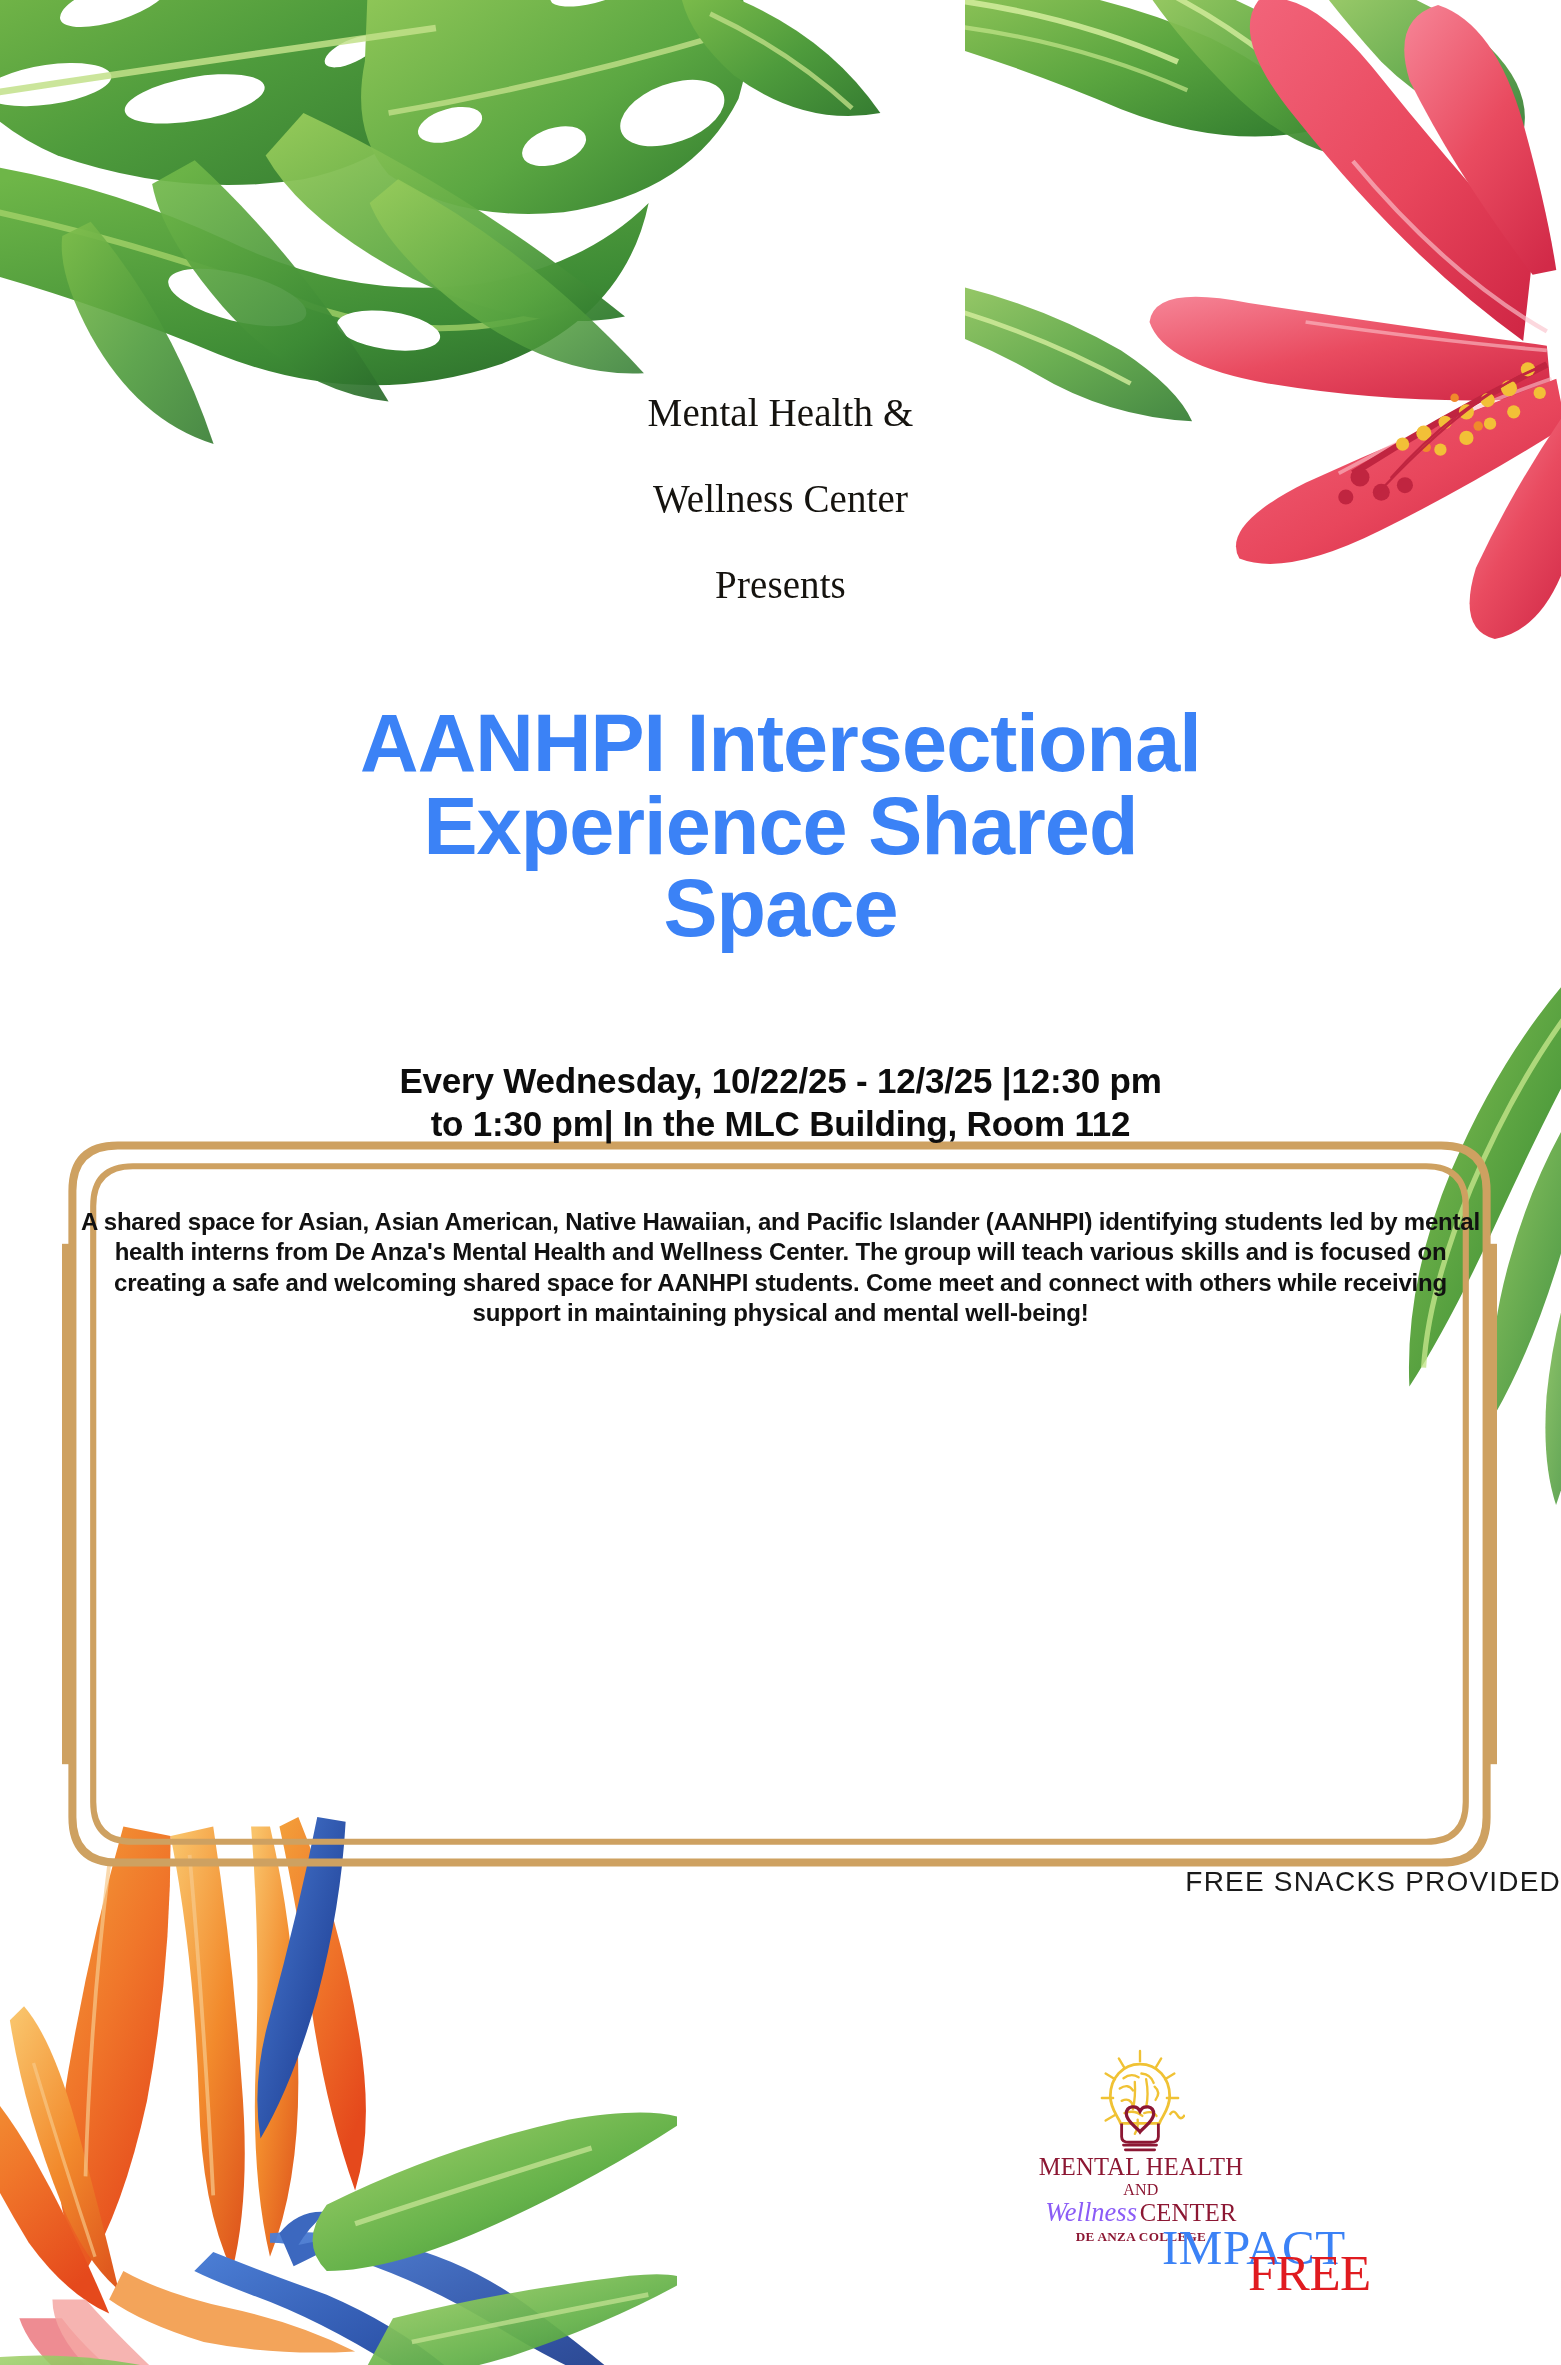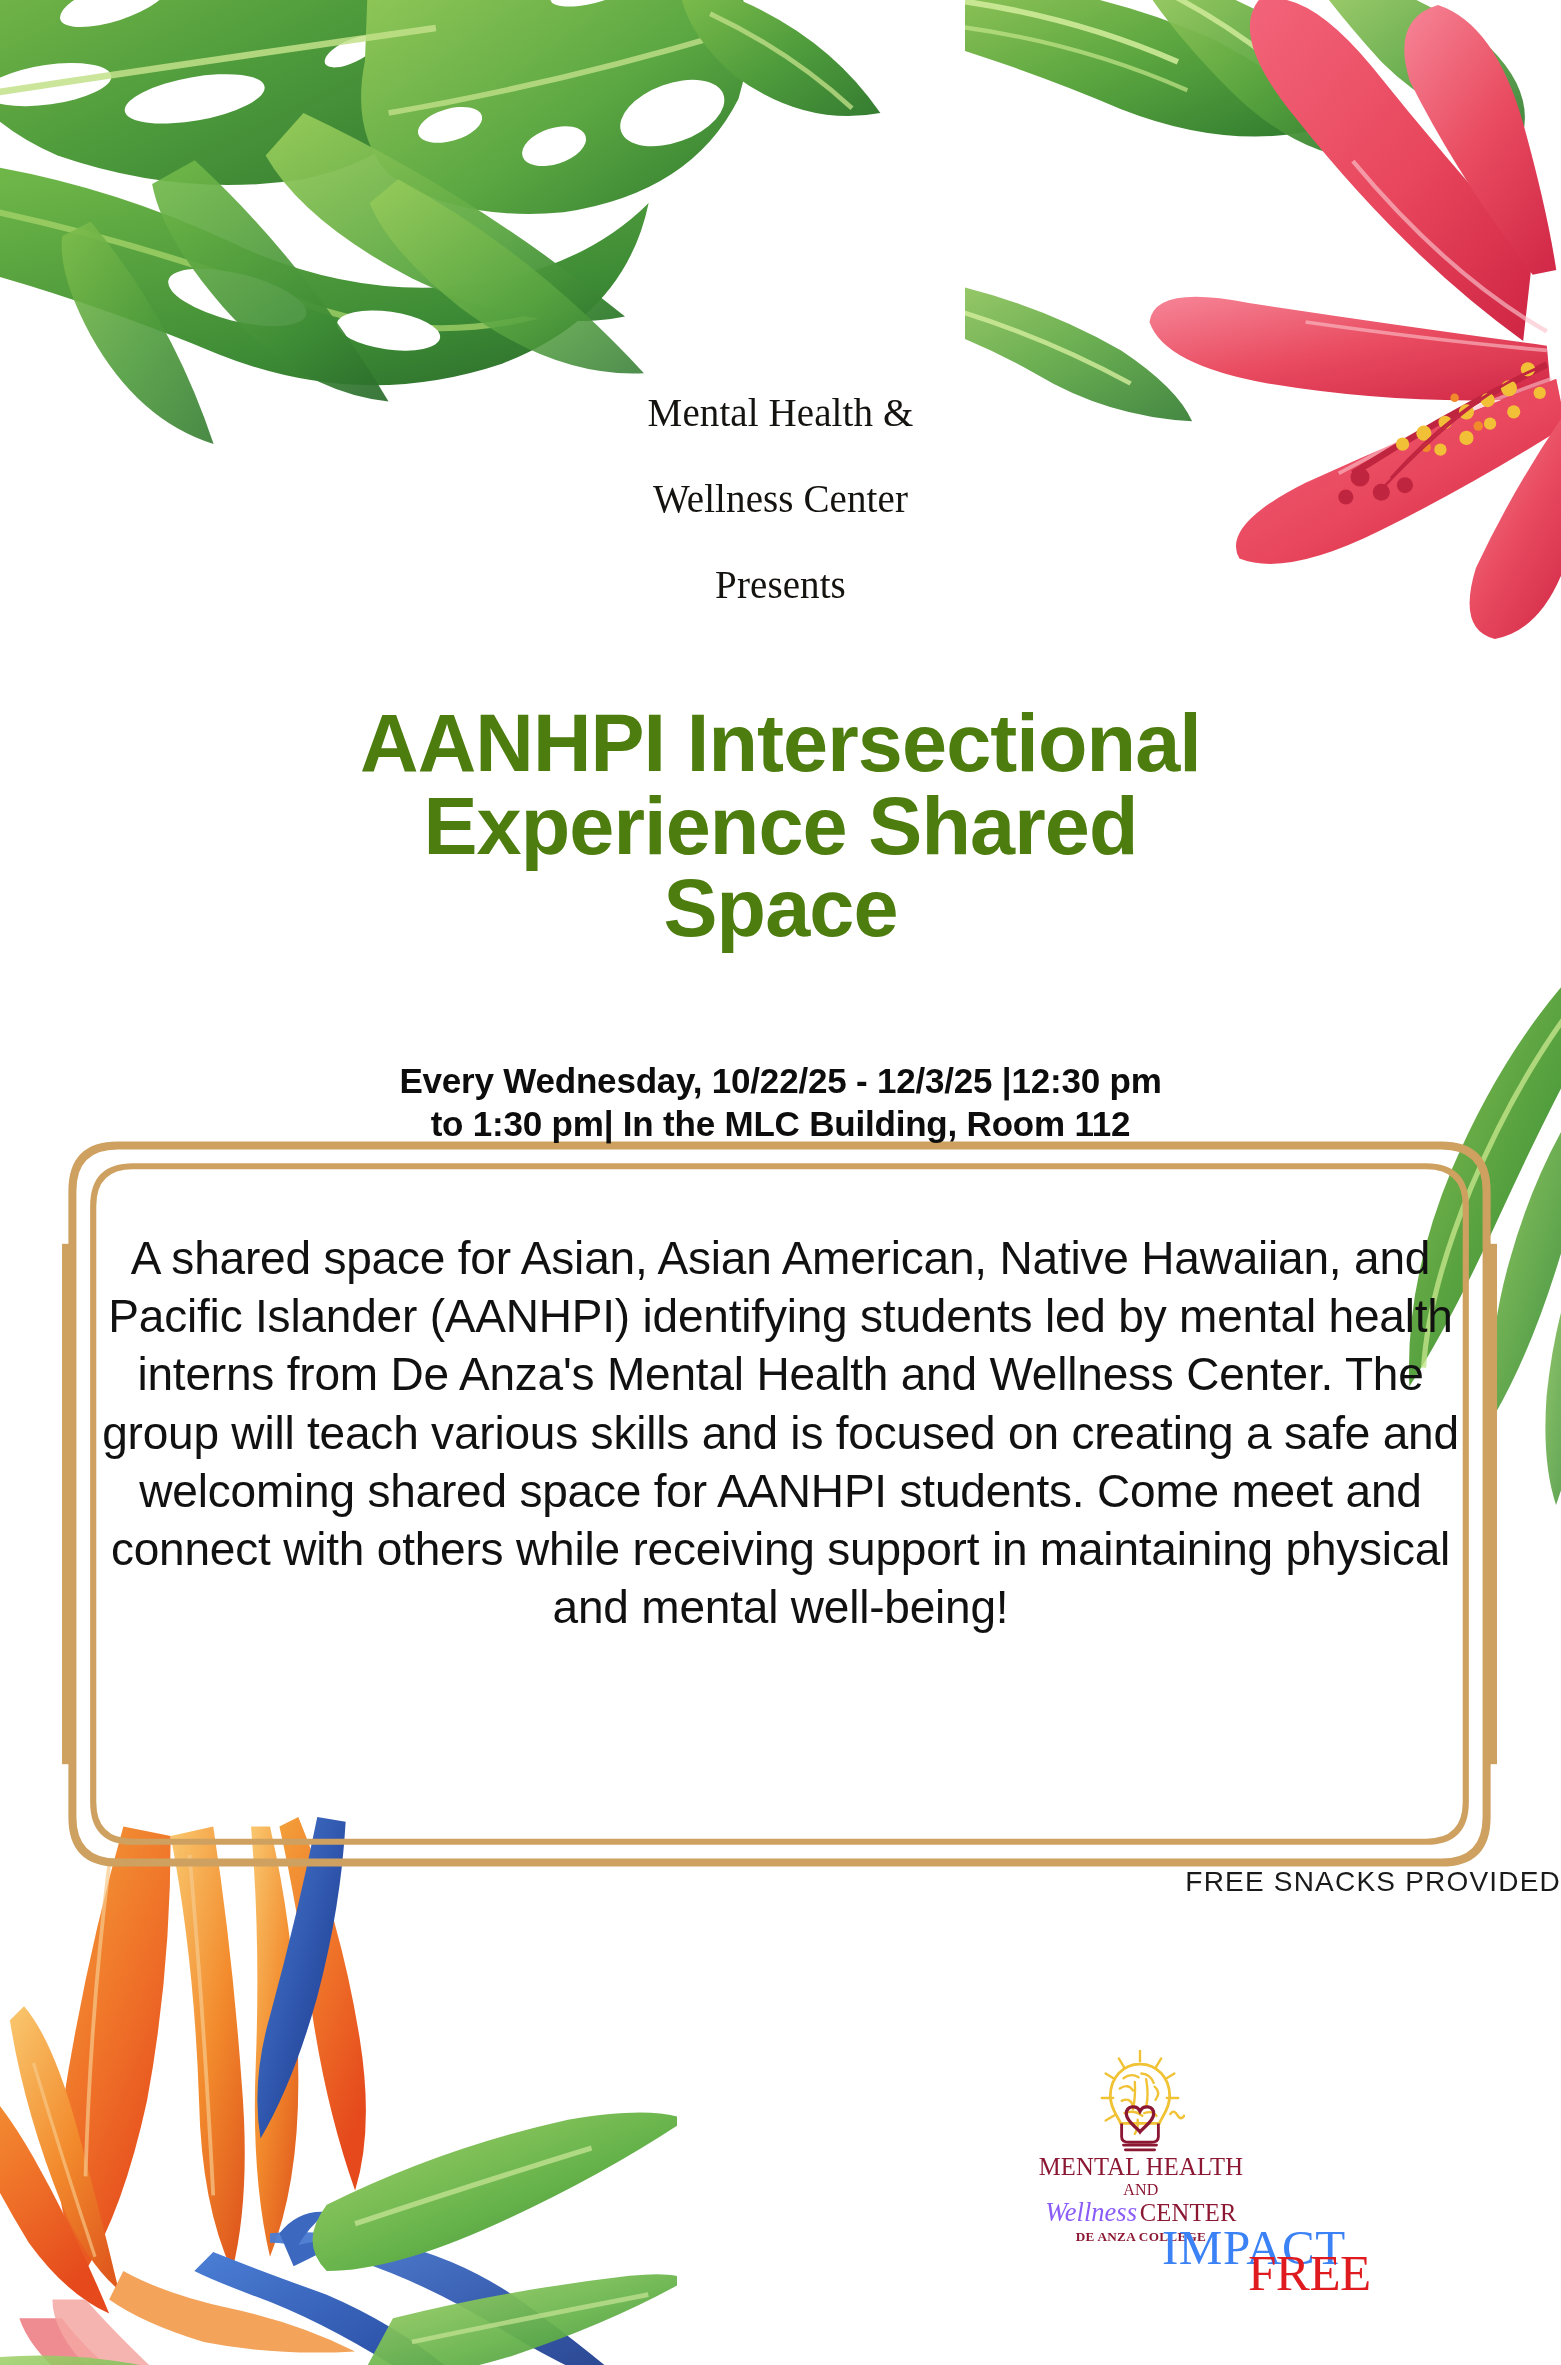--- a/index.html
+++ b/index.html
@@ -34,21 +34,21 @@
 
   
   .title{
     position:absolute;left:62px;right:62px;top:648px;
     text-align:center;
     font-family:"Liberation Sans", sans-serif;
     font-weight:bold;
     font-size:81px;
     line-height:1.02;
     letter-spacing:-0.9px;
-    color:#4d7c0f;
+    color:#3b82f6;
     z-index:7;
   }
   .title span{display:block;}
 
   
   .when{
     position:absolute;left:118px;right:118px;top:1060px;
     text-align:center;
     font-family:"Liberation Sans", sans-serif;
     font-weight:bold;
@@ -64,22 +64,22 @@
     width:1435px;height:738px;
     z-index:4;
   }
   .frame svg{width:100%;height:100%;display:block;}
 
   
   .body-copy{
     position:absolute;left:80px;right:80px;top:1183px;
     text-align:center;
     font-family:"Liberation Sans", sans-serif;
-    font-weight:400;
-    font-size:46px;
+    font-weight:700;
+    font-size:24px;
     line-height:1.265;
     color:#111;
     letter-spacing:-0.2px;
     z-index:6;
   }
 
   
   .snacks{
     position:absolute;left:0;right:0;top:1866px;
     text-align:right;

